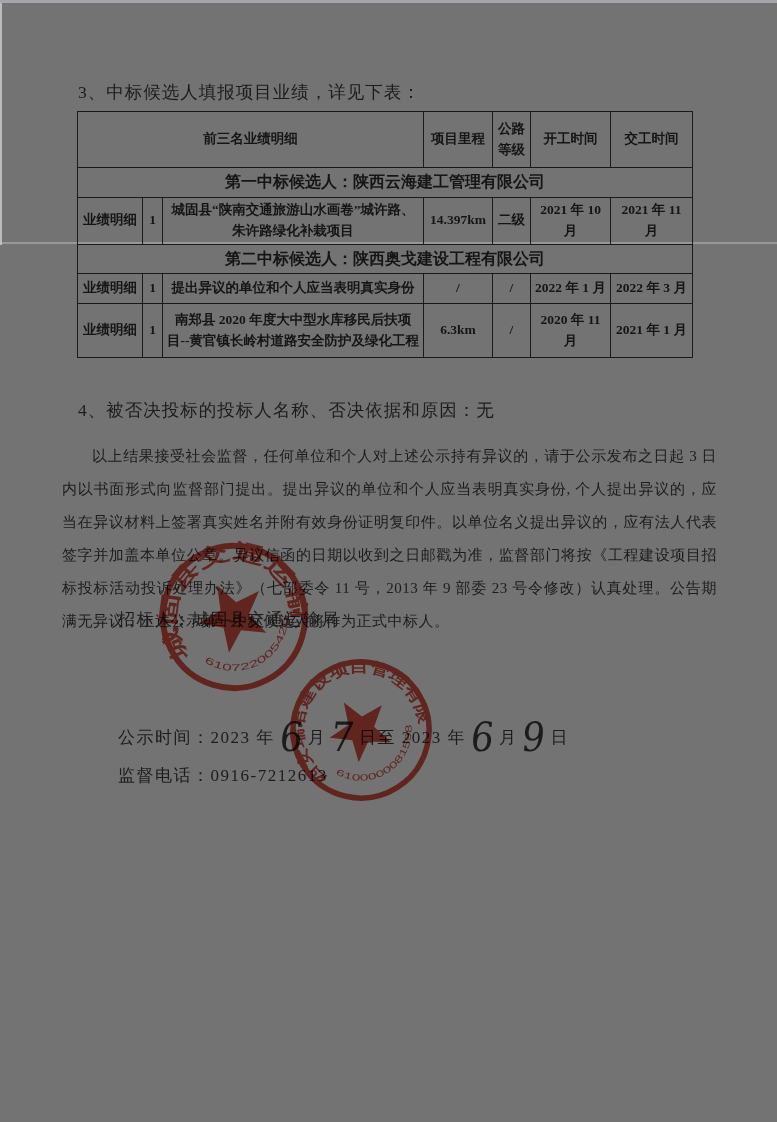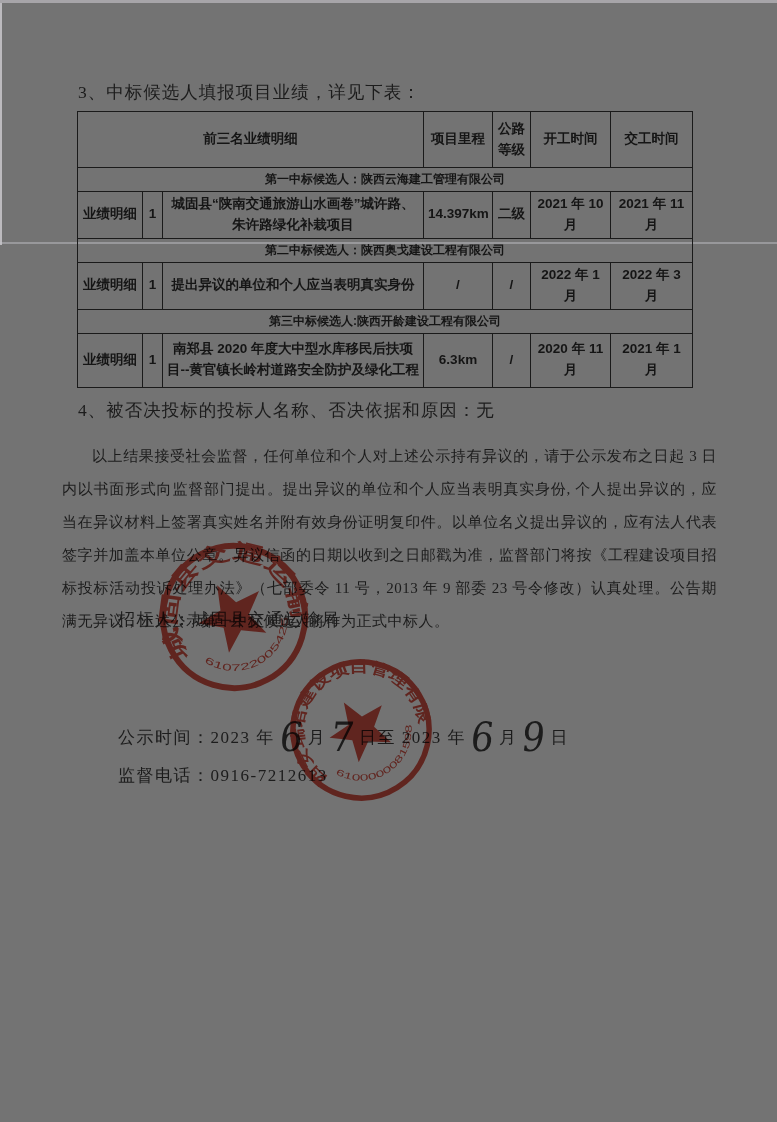--- a/index.html
+++ b/index.html
@@ -12,28 +12,28 @@
   .edge-top{position:absolute;left:0;top:0;width:777px;height:3px;background:#a7a5a9;}
   .edge-left{position:absolute;left:0;top:3px;width:2px;height:242px;background:#bcbabe;}
   .crease{position:absolute;left:0;top:242px;width:777px;height:2px;background:rgba(198,198,204,.45);}
   
   .h3{position:absolute;left:78px;top:80px;font-size:17.5px;letter-spacing:1px;white-space:nowrap;}
   .h4{position:absolute;left:78px;top:398px;font-size:17.5px;letter-spacing:1px;white-space:nowrap;}
   
   table.ach{
     position:absolute;left:77px;top:111px;width:615px;
     border-collapse:collapse;table-layout:fixed;
-    font-family:Liberation Sans, sans-serif;font-weight:700;
+    font-family:Liberation Serif, serif;font-weight:700;
     font-size:13.5px;color:#151515;
   }
   table.ach,table.ach td,table.ach th{border:1.5px solid #1a1a1a;}
   table.ach th,table.ach td{padding:2px 4px;text-align:center;vertical-align:middle;line-height:1.55;}
   tr.hdr{height:56px;}
   tr.cand{height:24px;}
-  tr.cand td{font-size:12px;}
+  tr.cand td{font-size:16px;}
   tr.r1{height:46px;} tr.r2{height:30px;} tr.r3{height:54px;}
   td.proj{padding:2px 10px;}
   
   .notice{
     position:absolute;left:62px;top:440px;width:655px;
     font-size:15px;line-height:33px;text-align:justify;text-indent:2em;
     letter-spacing:.5px;margin:0;
   }
   
   .fline{position:absolute;left:118px;font-size:17px;letter-spacing:1.5px;white-space:nowrap;}
@@ -98,23 +98,20 @@
       <tr class="r2">
         <td>业绩明细</td>
         <td>1</td>
         <td class="proj">提出异议的单位和个人应当表明真实身份</td>
         <td>/</td>
         <td>/</td>
         <td>2022 年 1 月</td>
         <td>2022 年 3 月</td>
       </tr>
 
-      <tr class="cand">
-        <td colspan="7">第三中标候选人:陕西开龄建设工程有限公司</td>
-      </tr>
       <tr class="r3">
         <td>业绩明细</td>
         <td>1</td>
         <td class="proj">南郑县 2020 年度大中型水库移民后扶项目--黄官镇长岭村道路安全防护及绿化工程</td>
         <td>6.3km</td>
         <td>/</td>
         <td>2020 年 11 月</td>
         <td>2021 年 1 月</td>
       </tr>
     </tbody>

